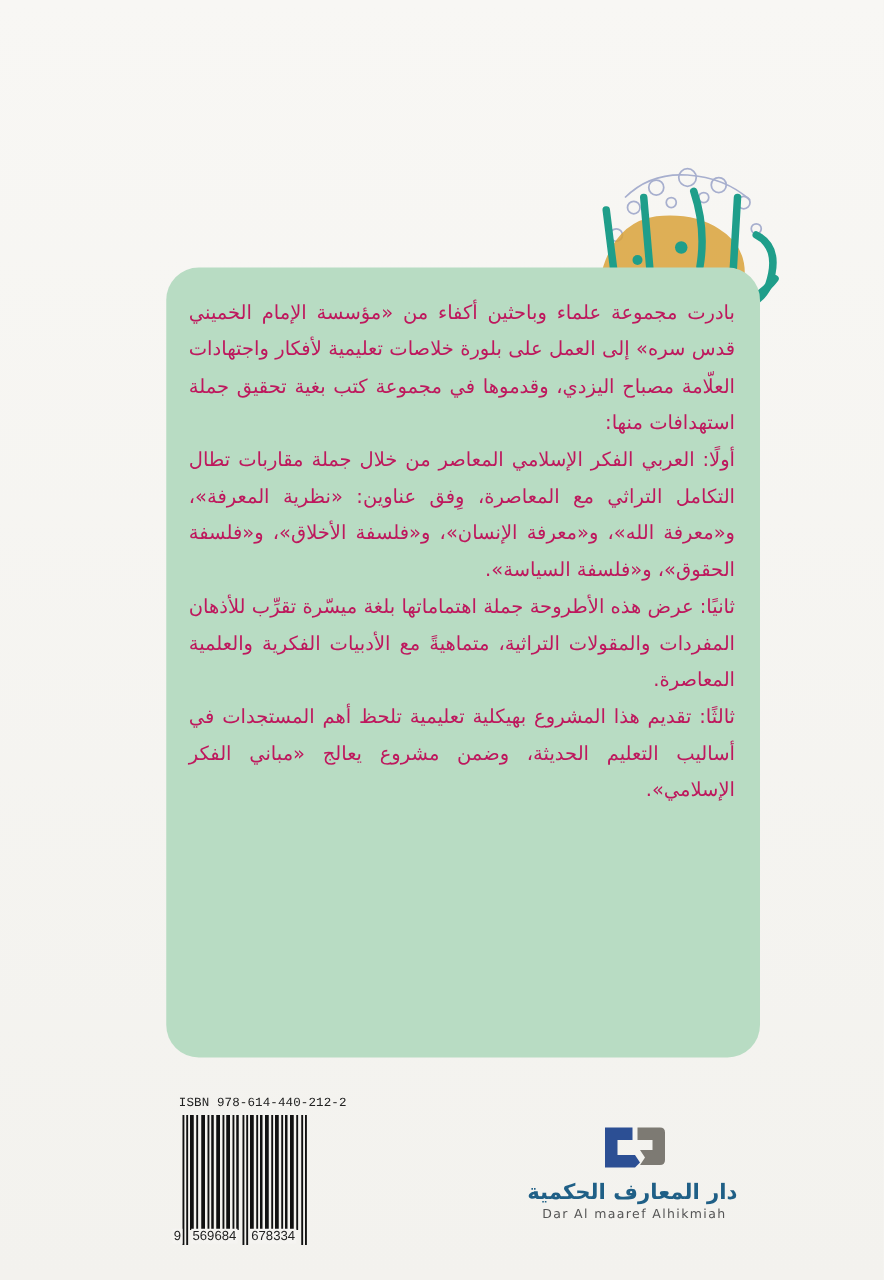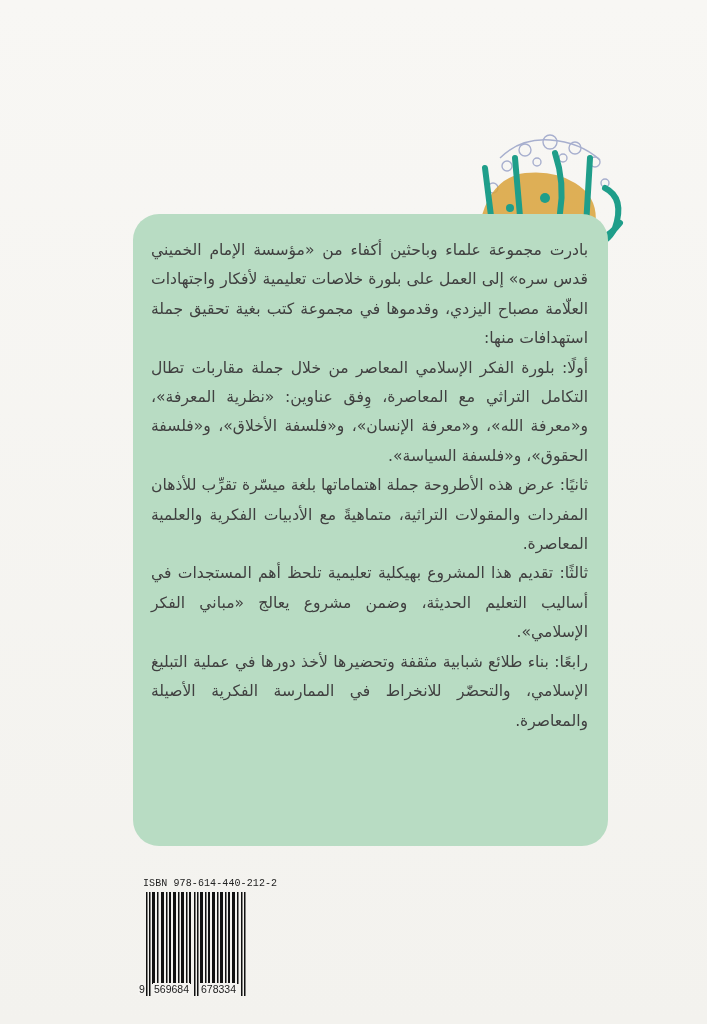--- a/index.html
+++ b/index.html
@@ -17,21 +17,21 @@
       position: absolute; left: 455px; top: 128px; width: 190px; height: 200px;
     }
     .textbox {
       position: absolute; left: 133px; top: 214px;
       width: 475px; height: 632px;
       background: #b8dcc3;
       border-radius: 26px;
       box-sizing: border-box;
       padding: 22px 20px 16px 18px;
       direction: rtl; text-align: justify;
-      color: #404040;
+      color: #be185d;
       font-family: "DejaVu Sans", sans-serif;
       font-size: 15.6px;
       line-height: 29.4px;
     }
     .textbox p { margin: 0; text-align-last: right; }
     .isbn-block {
       position: absolute; left: 140px; top: 878px; width: 118px;
     }
     .isbn-label {
       font-family: Liberation Mono, monospace;
@@ -91,24 +91,23 @@
       <path d="M20 110 q40 25 90 15 q40 -10 55 -30"></path>
     </g>
     <g fill="none" stroke="#1f9e8a" stroke-width="3" stroke-linecap="round" opacity="0.85">
       <path d="M80 120 q-5 40 30 70 q10 8 5 10"></path>
       <path d="M120 125 q-10 30 -5 60"></path>
     </g>
   </svg>
 
   <div class="textbox">
     <p>بادرت مجموعة علماء وباحثين أكفاء من «مؤسسة الإمام الخميني قدس سره» إلى العمل على بلورة خلاصات تعليمية لأفكار واجتهادات العلّامة مصباح اليزدي، وقدموها في مجموعة كتب بغية تحقيق جملة استهدافات منها:</p>
-    <p>أولًا: بلورة الفكر الإسلامي المعاصر من خلال جملة مقاربات تطال التكامل التراثي مع المعاصرة، وِفق عناوين: «نظرية المعرفة»، و«معرفة الله»، و«معرفة الإنسان»، و«فلسفة الأخلاق»، و«فلسفة الحقوق»، و«فلسفة السياسة».</p>
+    <p>أولًا: العربي الفكر الإسلامي المعاصر من خلال جملة مقاربات تطال التكامل التراثي مع المعاصرة، وِفق عناوين: «نظرية المعرفة»، و«معرفة الله»، و«معرفة الإنسان»، و«فلسفة الأخلاق»، و«فلسفة الحقوق»، و«فلسفة السياسة».</p>
     <p>ثانيًا: عرض هذه الأطروحة جملة اهتماماتها بلغة ميسّرة تقرِّب للأذهان المفردات والمقولات التراثية، متماهيةً مع الأدبيات الفكرية والعلمية المعاصرة.</p>
     <p>ثالثًا: تقديم هذا المشروع بهيكلية تعليمية تلحظ أهم المستجدات في أساليب التعليم الحديثة، وضمن مشروع يعالج «مباني الفكر الإسلامي».</p>
-    <p>رابعًا: بناء طلائع شبابية مثقفة وتحضيرها لأخذ دورها في عملية التبليغ الإسلامي، والتحضّر للانخراط في الممارسة الفكرية الأصيلة والمعاصرة.</p>
   </div>
 
   <div class="isbn-block">
     <div class="isbn-label">ISBN 978-614-440-212-2</div>
     <svg class="barcode" width="112" height="104" viewBox="0 0 112 104">
       <g fill="#111">
         <rect x="6" y="0" width="1.5" height="104"></rect>
           <rect x="9" y="0" width="1.5" height="104"></rect>
         <rect x="12" y="0" width="3" height="92"></rect>
           <rect x="17" y="0" width="1.5" height="92"></rect>
@@ -136,13 +135,21 @@
           <rect x="104" y="0" width="1.5" height="104"></rect>
       </g>
     </svg>
     <div class="barcode-digits">
       <span style="left:-2px;">9</span>
       <span style="left:13px;">569684</span>
       <span style="left:60px;">678334</span>
     </div>
   </div>
 
+  <div class="publisher">
+    <svg class="pub-logo" width="56" height="42" viewBox="0 0 56 42">
+      <path d="M4 4 h22 v10 h-12 v12 h14 l4 6 l-4 4 h-24 z" fill="#2c4f94"></path>
+      <path d="M30 4 h18 q4 0 4 4 v22 q0 4 -4 4 h-16 l4 -6 l-4 -6 h10 v-8 h-12 z" fill="#7d7a73"></path>
+    </svg>
+    <div class="pub-ar">دار المعارف الحكمية</div>
+    <div class="pub-en">Dar Al maaref Alhikmiah</div>
+  </div>
 </div>
 
 </body></html>

